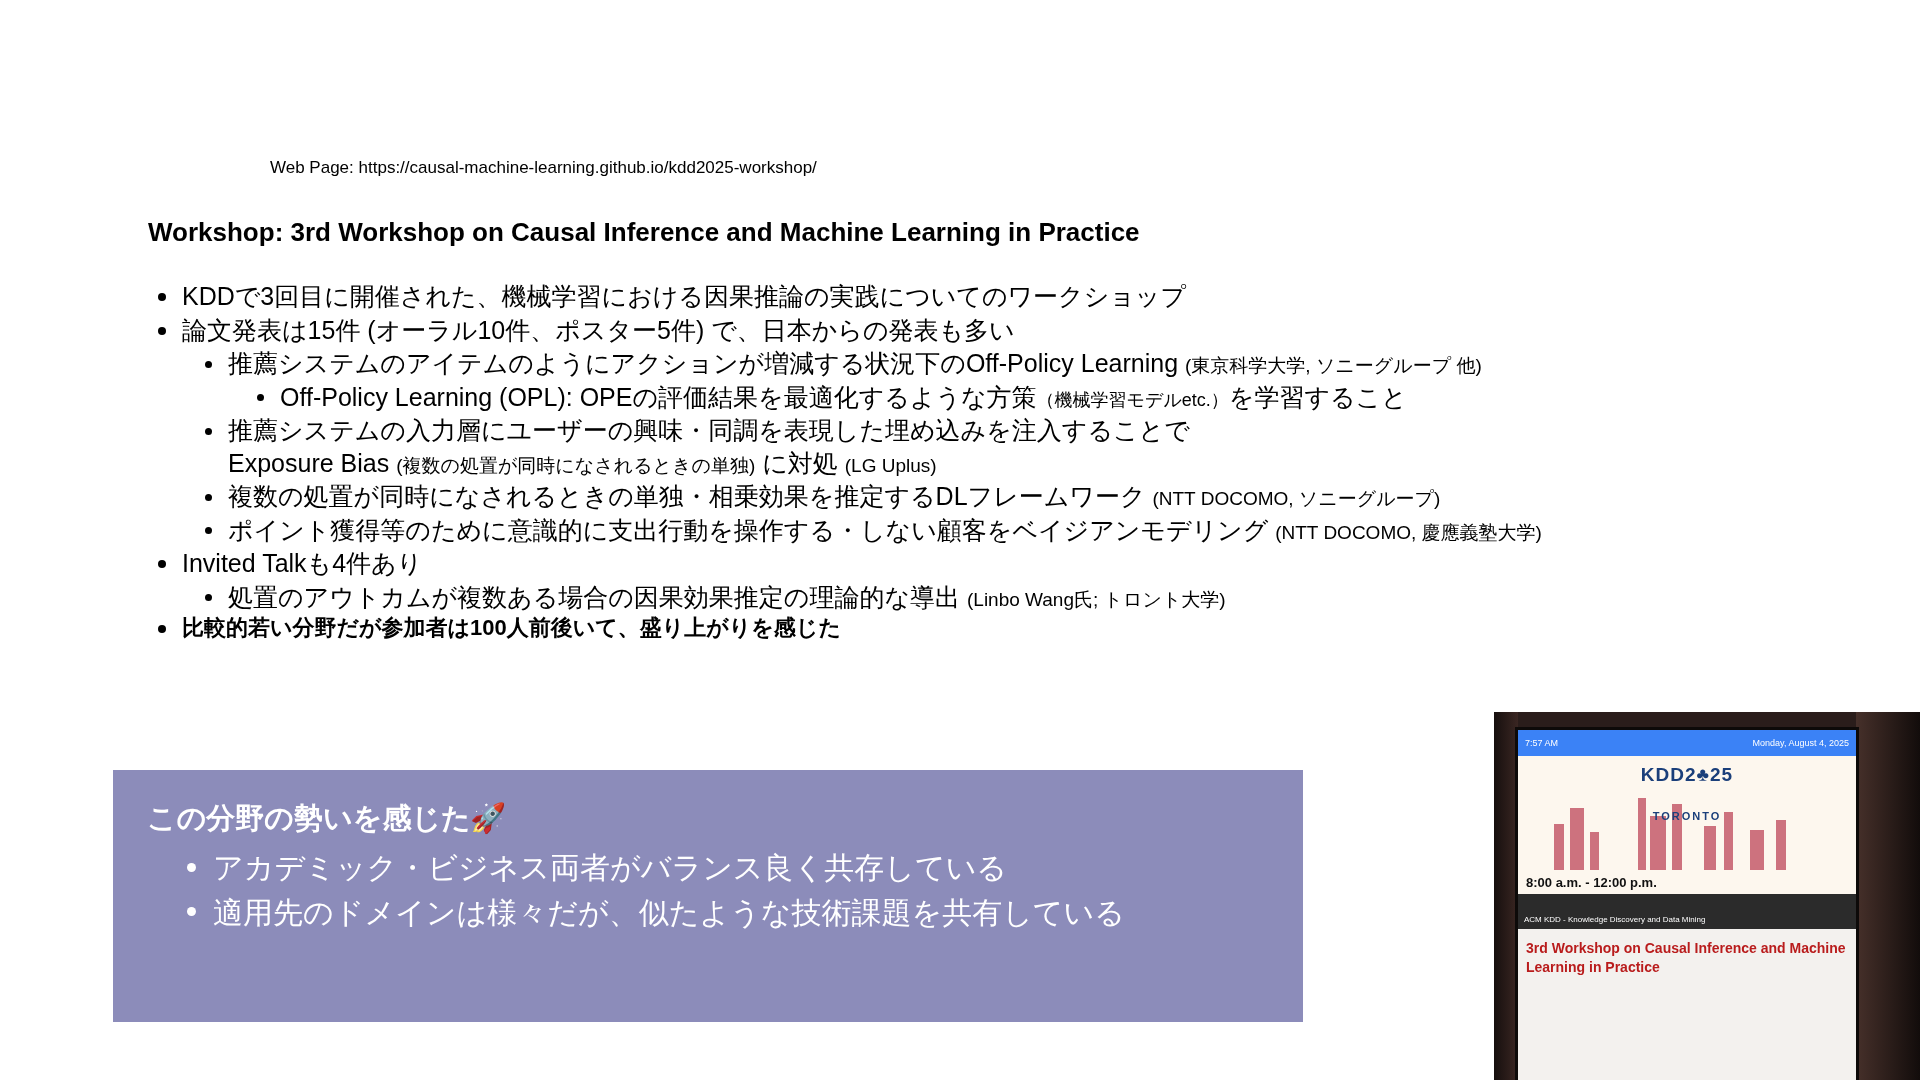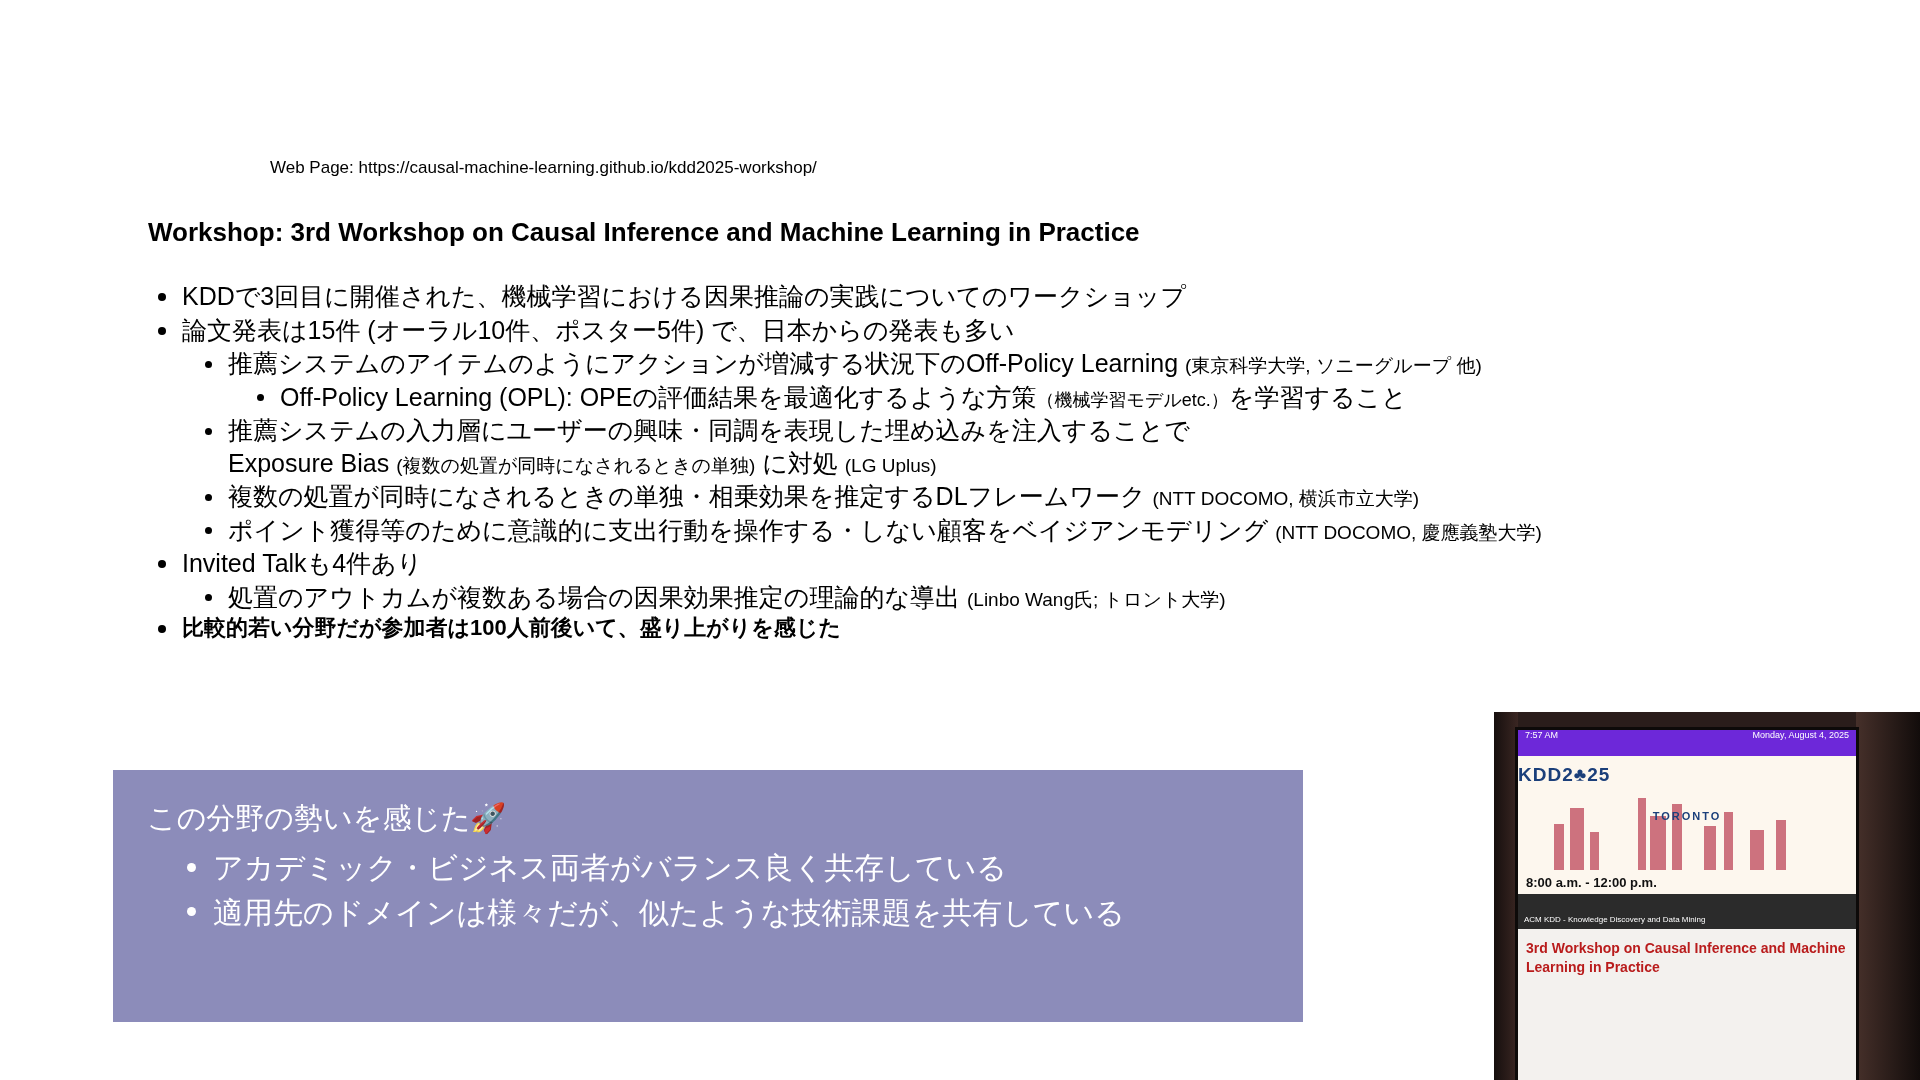--- a/index.html
+++ b/index.html
@@ -120,20 +120,21 @@
     height: 252px;
     background: #8c8cba;
     color: #ffffff;
     box-sizing: border-box;
     padding: 30px 34px 0 34px;
   }
   .callout .head {
     font-size: 29px;
     line-height: 1.25;
     margin-bottom: 10px;
+    font-weight: bold;
   }
   .callout ul { margin-left: 30px; }
   .callout li {
     font-size: 30px;
     line-height: 1.45;
     color: #ffffff;
     padding-left: 36px;
   }
   .callout li > .dot {
     position: absolute;
@@ -165,30 +166,32 @@
   }
   .photo .screen {
     position: absolute;
     left: 24px; top: 18px;
     width: 338px; height: 350px;
     background: #f3f1ee;
     box-shadow: 0 0 0 3px #0d0a09;
   }
   .photo .topbar {
     height: 26px;
-    background: #6d28d9;
+    background: #3b82f6;
     color: #fff;
     font-size: 9px;
     display: flex;
+    align-items: center;
     justify-content: space-between;
     padding: 0 7px;
     box-sizing: border-box;
     gap: 46px;
   }
   .photo .kdd-logo {
+    text-align: center;
     font-size: 19px;
     font-weight: bold;
     color: #1b3f7a;
     letter-spacing: 1px;
     padding: 8px 0 2px 0;
     background: #fdf7ee;
   }
   .photo .skyline {
     position: relative;
     height: 82px;
@@ -284,21 +287,21 @@
             <span class="small">(複数の処置が同時になされるときの単独)</span>
             <span>に対処</span>
             <span class="small">(LG Uplus)</span>
           </span>
         </li>
 
         <li class="lvl2">
           <span class="dot"></span>
           <span class="txt">
             <span>複数の処置が同時になされるときの単独・相乗効果を推定するDLフレームワーク</span>
-            <span class="small">(NTT DOCOMO, 横浜市立大学)</span>
+            <span class="small">(NTT DOCOMO, ソニーグループ)</span>
           </span>
         </li>
 
         <li class="lvl2">
           <span class="dot"></span>
           <span class="txt">
             <span>ポイント獲得等のために意識的に支出行動を操作する・しない顧客をベイジアンモデリング</span>
             <span class="small">(NTT DOCOMO, 慶應義塾大学)</span>
           </span>
         </li>

